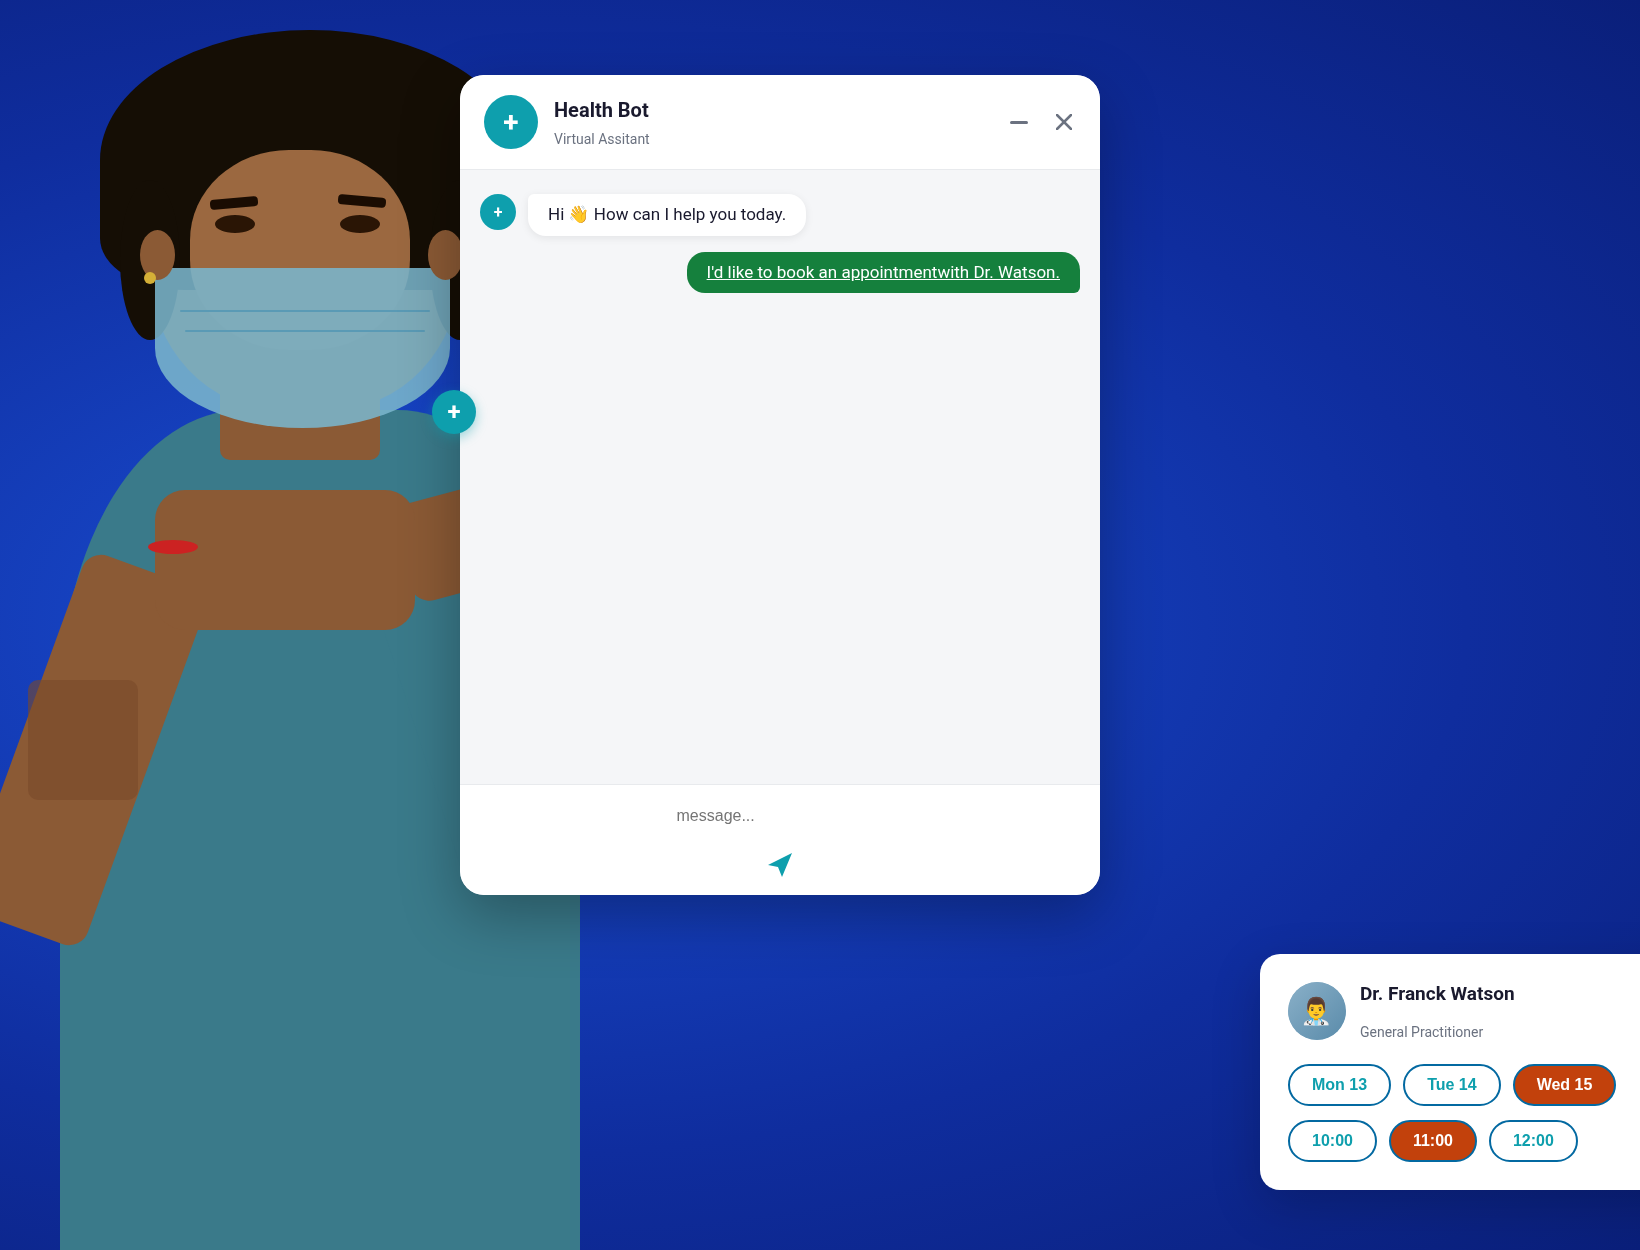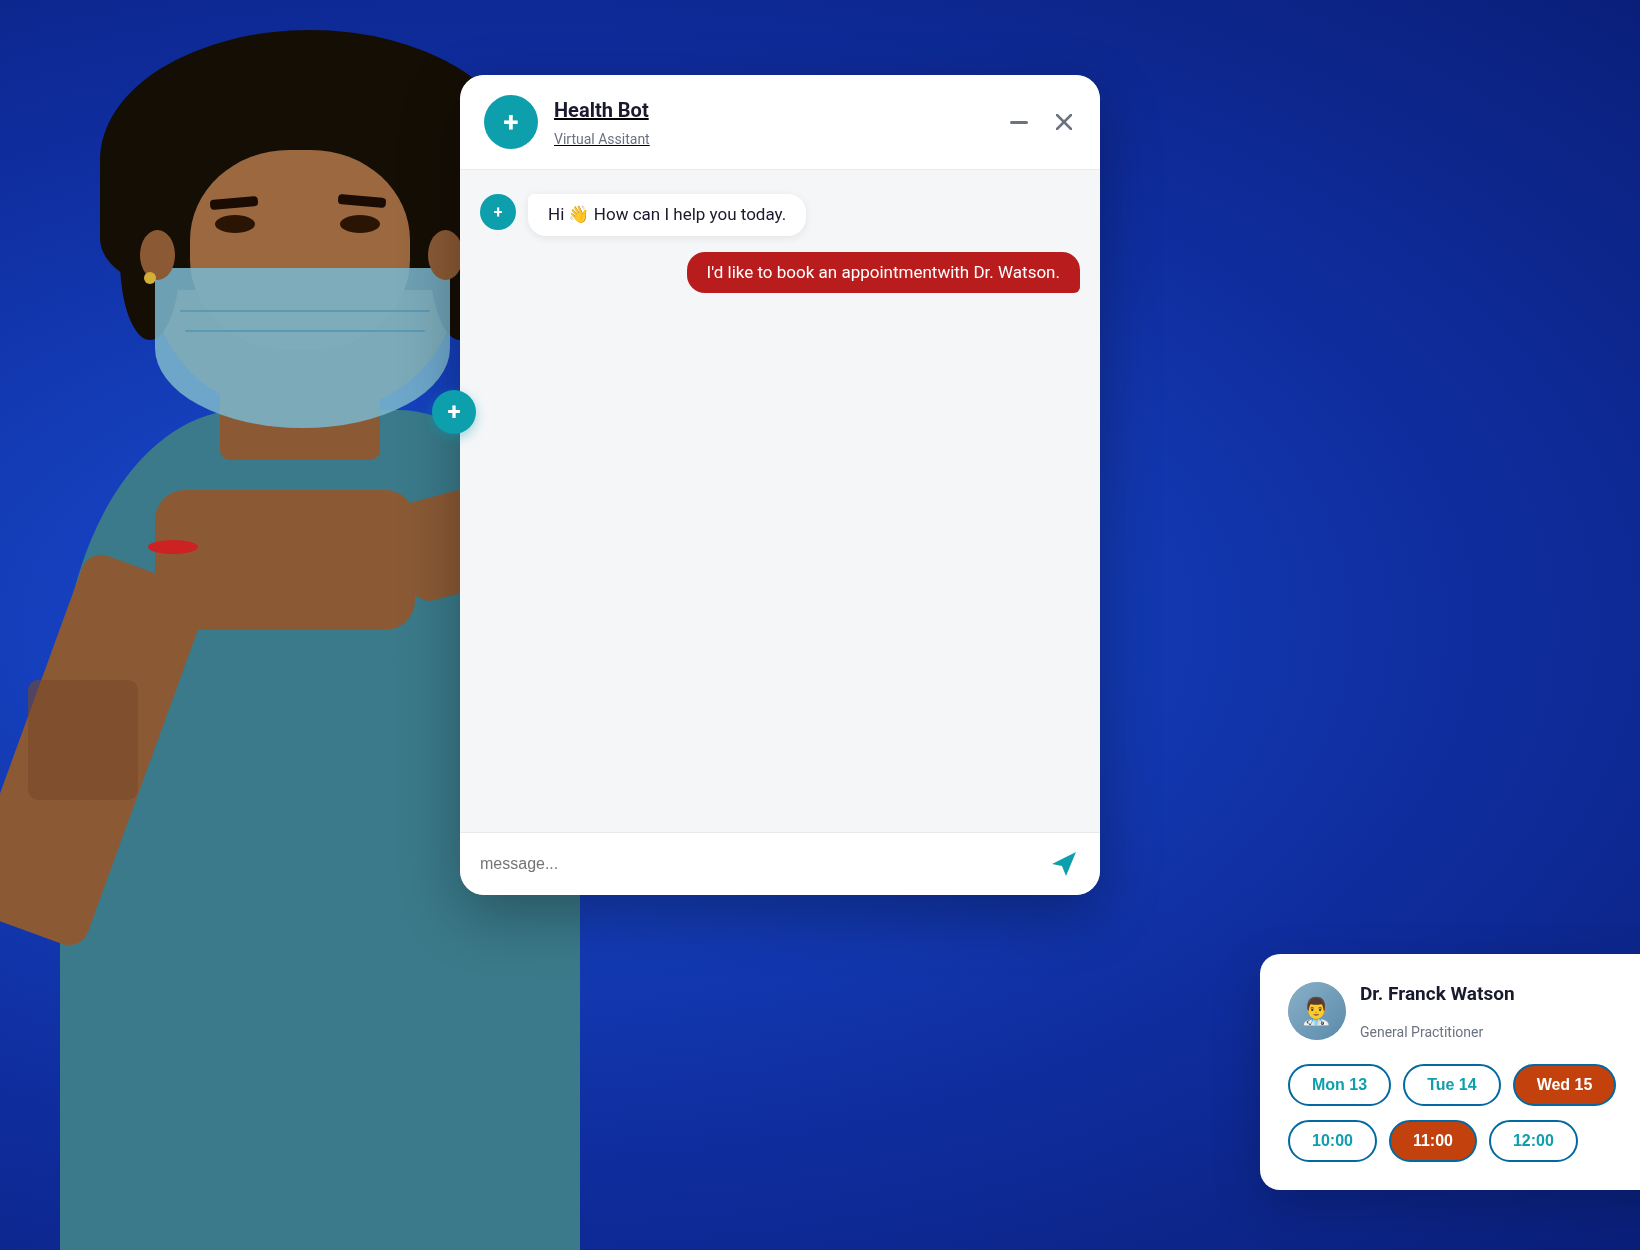--- a/index.html
+++ b/index.html
@@ -65,21 +65,20 @@
       align-items: center;
       justify-content: center;
       color: white;
       font-size: 28px;
       font-weight: bold;
       flex-shrink: 0;
     }
 
     .bot-info {
       flex: 1;
-      text-decoration: underline;
     }
 
     .bot-name {
       font-size: 20px;
       font-weight: 700;
       color: #1a1a2e;
     }
 
     .bot-subtitle {
       font-size: 14px;
@@ -153,23 +152,24 @@
     }
 
     .message-bubble.bot-bubble {
       background: white;
       color: #1a1a2e;
       border-radius: 6px 18px 18px 18px;
       box-shadow: 0 2px 8px rgba(0,0,0,0.08);
     }
 
     .message-bubble.user-bubble {
-      background: #b91c1c;
+      background: #15803d;
       color: white;
       border-radius: 18px 18px 6px 18px;
+      text-decoration: underline;
     }
 
     
     .appointment-card {
       position: absolute;
       bottom: 60px;
       right: -180px;
       width: 560px;
       background: white;
       border-radius: 20px;
@@ -239,20 +239,21 @@
 
     
     .chat-footer {
       background: white;
       padding: 14px 20px;
       display: flex;
       align-items: center;
       gap: 16px;
       border-top: 1px solid #e8eaed;
       border-radius: 0 0 24px 24px;
+      flex-direction: column;
     }
 
     .message-input {
       flex: 1;
       border: none;
       background: none;
       font-size: 16px;
       color: #9ca3af;
       outline: none;
       padding: 8px 0;

